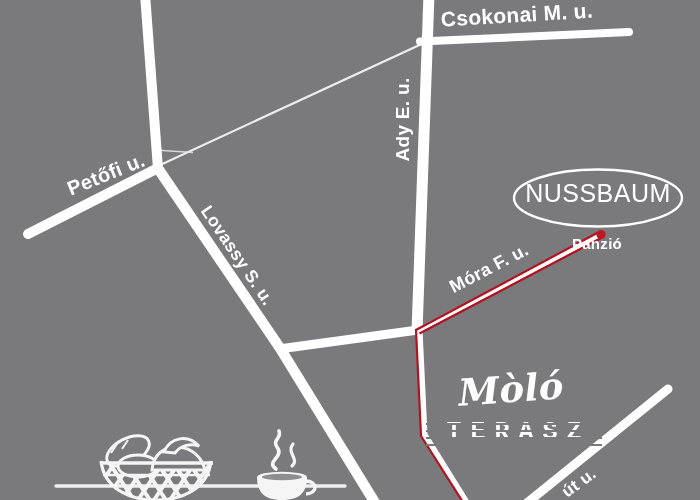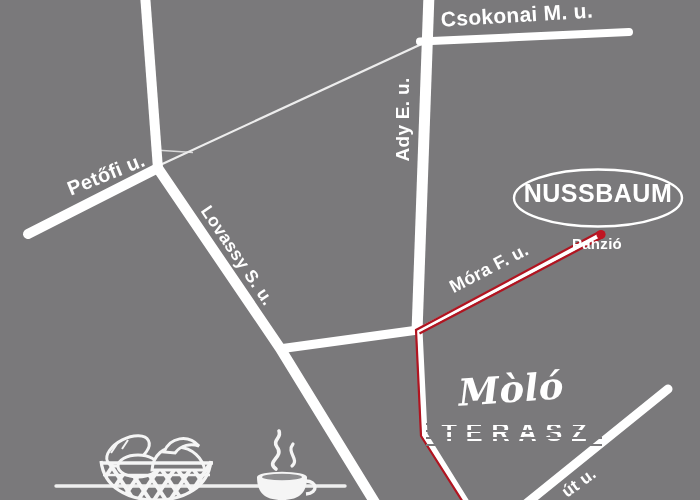--- a/index.html
+++ b/index.html
@@ -12,29 +12,29 @@
   .lbl{
     position:absolute;color:#ffffff;font-weight:600;white-space:nowrap;
     letter-spacing:.3px;line-height:1;text-align:center;
   }
   .lbl-csokonai{left:437px;top:9px;width:160px;font-size:21px;transform:rotate(-3.5deg);transform-origin:left center;}
   .lbl-ady{left:342px;top:110px;width:120px;font-size:19px;transform:rotate(-90deg);}
   .lbl-petofi{left:50px;top:164px;width:112px;font-size:20px;transform:rotate(-22deg);}
   .lbl-lovassy{left:167px;top:247px;width:140px;font-size:17.5px;transform:rotate(56deg);}
   .lbl-mora{left:429px;top:259px;width:120px;font-size:18px;transform:rotate(-27.5deg);}
   .lbl-fragment{left:547px;top:474px;width:64px;font-size:17px;transform:rotate(-36deg);}
-  .lbl-nussbaum{left:513px;top:181px;width:170px;font-size:25px;font-weight:bold;letter-spacing:.5px;}
+  .lbl-nussbaum{left:513px;top:181px;width:170px;font-size:25px;font-weight:normal;letter-spacing:.5px;}
   .lbl-panzio{left:512px;top:205px;width:170px;font-size:15px;margin-top:31px;}
   .lbl-molo{
     left:431px;top:371px;width:160px;font-size:37px;font-weight:bold;
     font-family:"DejaVu Serif",serif;font-style:italic;transform:rotate(-4deg);
   }
   .lbl-terasz{
     left:426px;top:418px;width:176px;font-size:25px;font-weight:bold;
-    letter-spacing:9px;text-indent:9px;padding:2px 0 3px 0;
+    letter-spacing:9px;text-indent:9px;padding:2px 0 3px 0;font-family:Liberation Mono, monospace;
   }
   .stencil{position:relative;}
   .stencil::after{
     content:"";position:absolute;inset:0;
     background:repeating-linear-gradient(180deg, transparent 0 5px, #7a797b 5px 7px);
   }
 </style>
 </head>
 <body>
 

